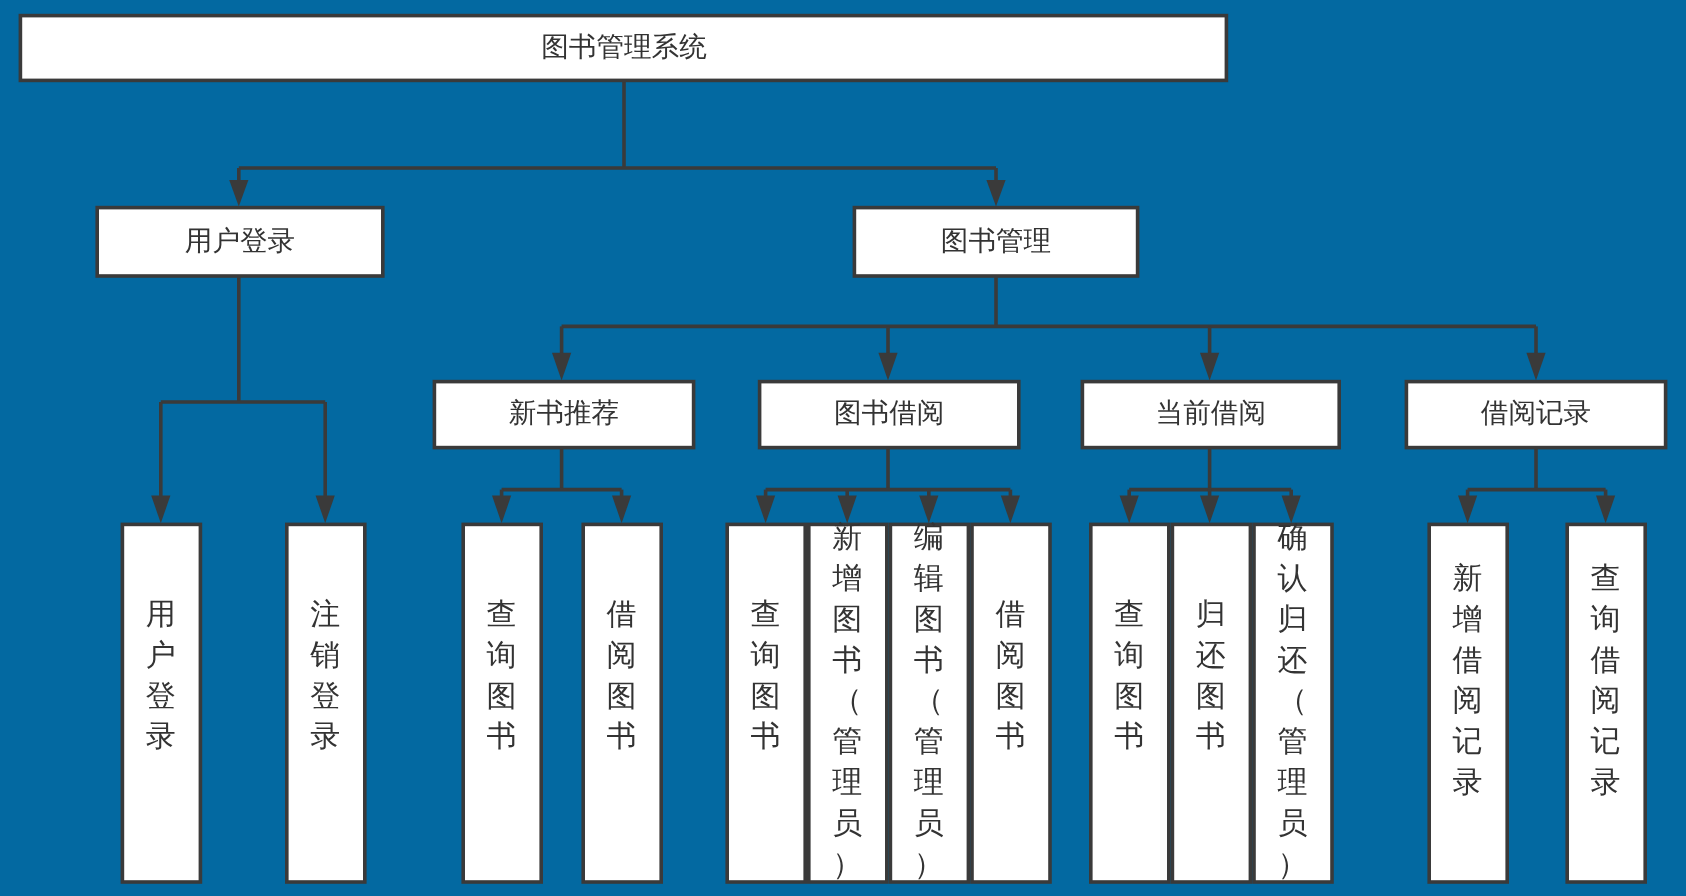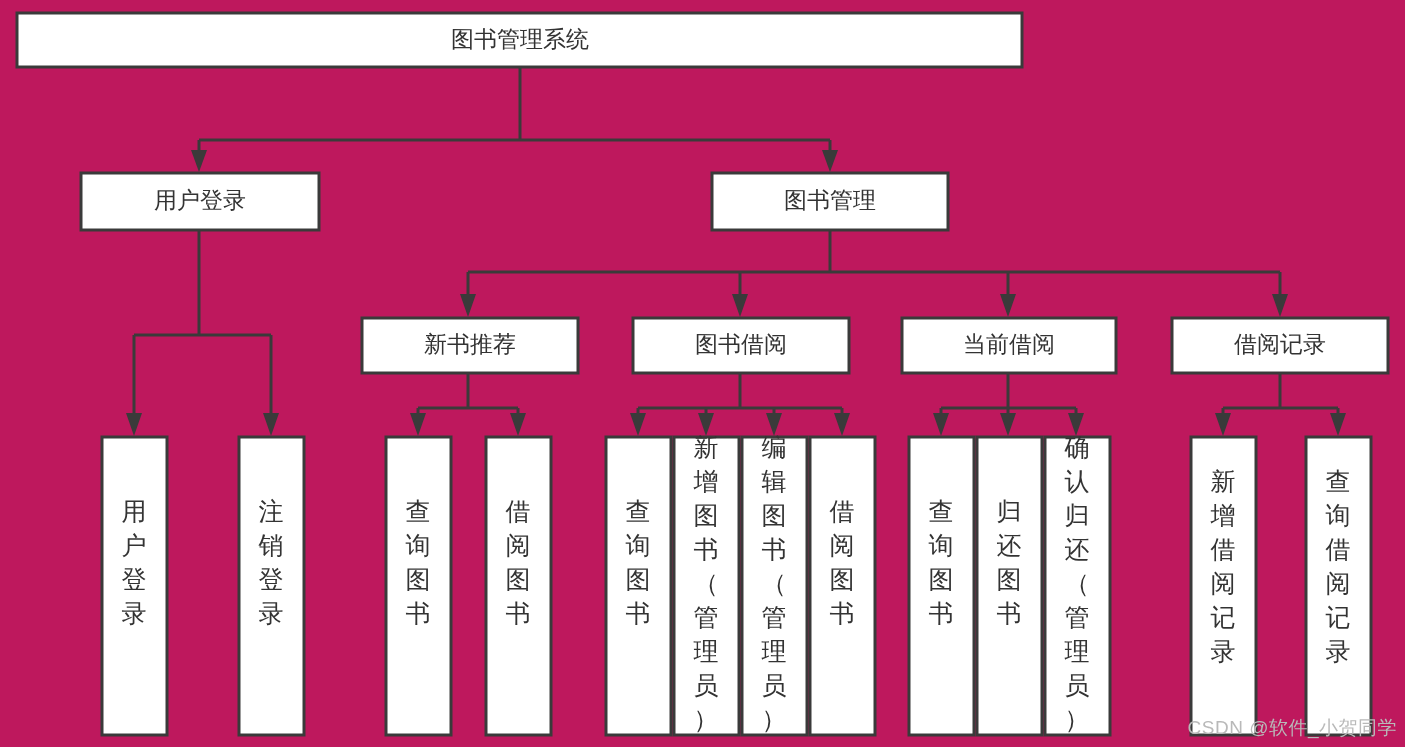--- a/index.html
+++ b/index.html
@@ -7,21 +7,21 @@
     padding: 0;
     background: #ffffff;
   }
   body {
     font-family: "Liberation Sans", "DejaVu Sans", sans-serif;
   }
   #stage {
     position: relative;
     width: 1405px;
     height: 747px;
-    background: #be185d;
+    background: #0369a1;
     overflow: hidden;
   }
   svg#diagram {
     position: absolute;
     left: 0;
     top: 0;
     width: 1405px;
     height: 747px;
     display: block;
   }
@@ -235,15 +235,14 @@
       <rect class="node-box" x="1191" y="437" width="65" height="298"></rect>
       <text class="node-label-v" x="1223" y="490"><tspan x="1223" y="490">新</tspan><tspan x="1223" y="524">增</tspan><tspan x="1223" y="558">借</tspan><tspan x="1223" y="592">阅</tspan><tspan x="1223" y="626">记</tspan><tspan x="1223" y="660">录</tspan></text>
     </g>
     <g>
       <rect class="node-box" x="1306" y="437" width="65" height="298"></rect>
       <text class="node-label-v" x="1338" y="490"><tspan x="1338" y="490">查</tspan><tspan x="1338" y="524">询</tspan><tspan x="1338" y="558">借</tspan><tspan x="1338" y="592">阅</tspan><tspan x="1338" y="626">记</tspan><tspan x="1338" y="660">录</tspan></text>
     </g>
 
   </svg>
 
-  <div class="watermark">CSDN @软件_小贺同学</div>
 
 </div>
 
 </body></html>

